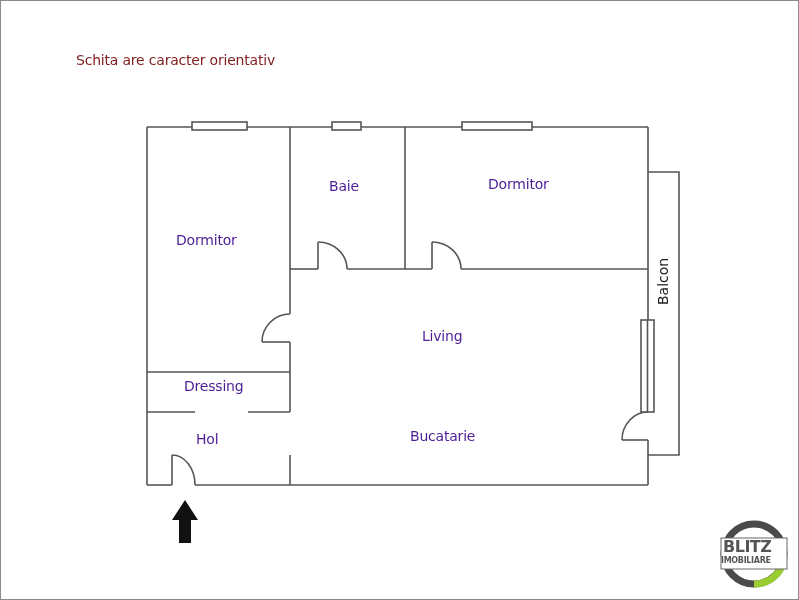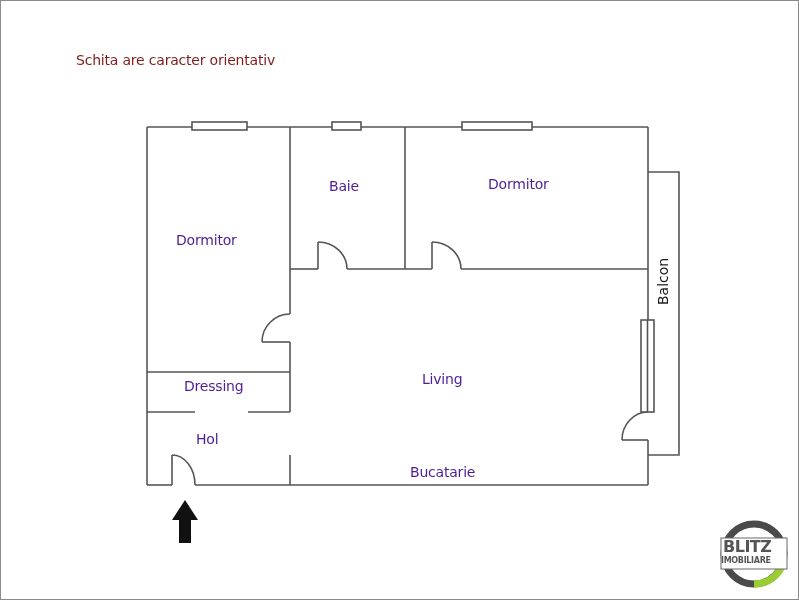--- a/index.html
+++ b/index.html
@@ -77,24 +77,24 @@
     <line x1="647.5" y1="320" x2="647.5" y2="412"></line>
   </g>
 
   <polygon points="185,500 198,520 191,520 191,543 179,543 179,520 172,520" fill="#111"></polygon>
 </svg>
 
 <div class="room-label" style="left:176px; top:232px;">Dormitor</div>
 <div class="room-label" style="left:329px; top:178px;">Baie</div>
 <div class="room-label" style="left:488px; top:176px;">Dormitor</div>
 <div class="balcon-label">Balcon</div>
-<div class="room-label" style="left:422px; top:328px;margin-top:43px;">Living</div>
+<div class="room-label" style="left:422px; top:328px;">Living</div>
 <div class="room-label" style="left:184px; top:378px;">Dressing</div>
 <div class="room-label" style="left:196px; top:431px;text-align:center;">Hol</div>
-<div class="room-label" style="left:410px; top:464px;text-align:center;">Bucatarie</div>
+<div class="room-label" style="left:410px; top:428px;text-align:center;">Bucatarie</div>
 
 <svg class="logo" viewBox="0 0 70 70">
   <circle cx="35" cy="35" r="30" fill="#fff" stroke="#4a4a4a" stroke-width="7"></circle>
   <path d="M35 65 A30 30 0 0 0 63 47" fill="none" stroke="#9acd32" stroke-width="7"></path>
   <rect x="2" y="19" width="66" height="31" fill="#fff" stroke="#666" stroke-width="1"></rect>
 </svg>
 <div class="logo-text1">BLITZ</div>
 <div class="logo-text2">IMOBILIARE</div>
 
 </body></html>

